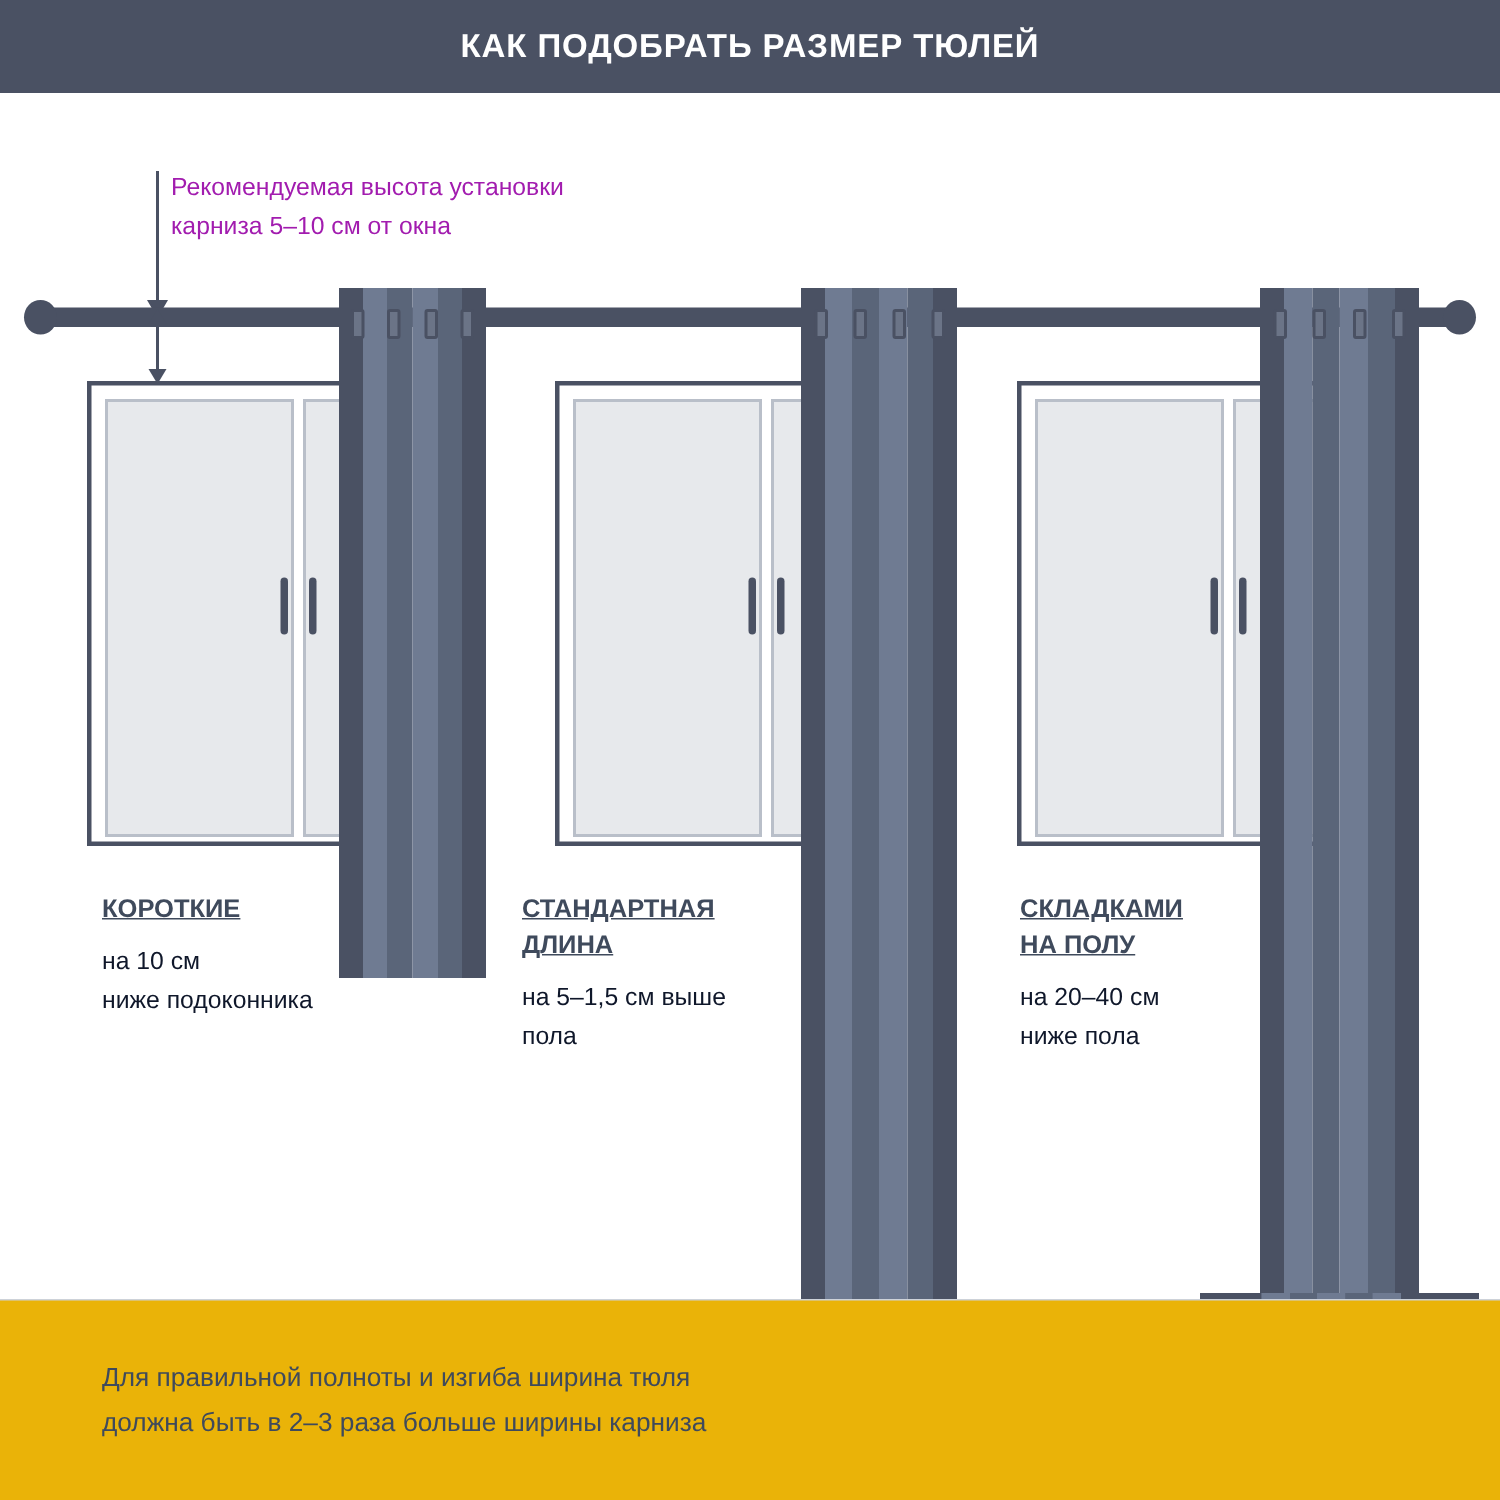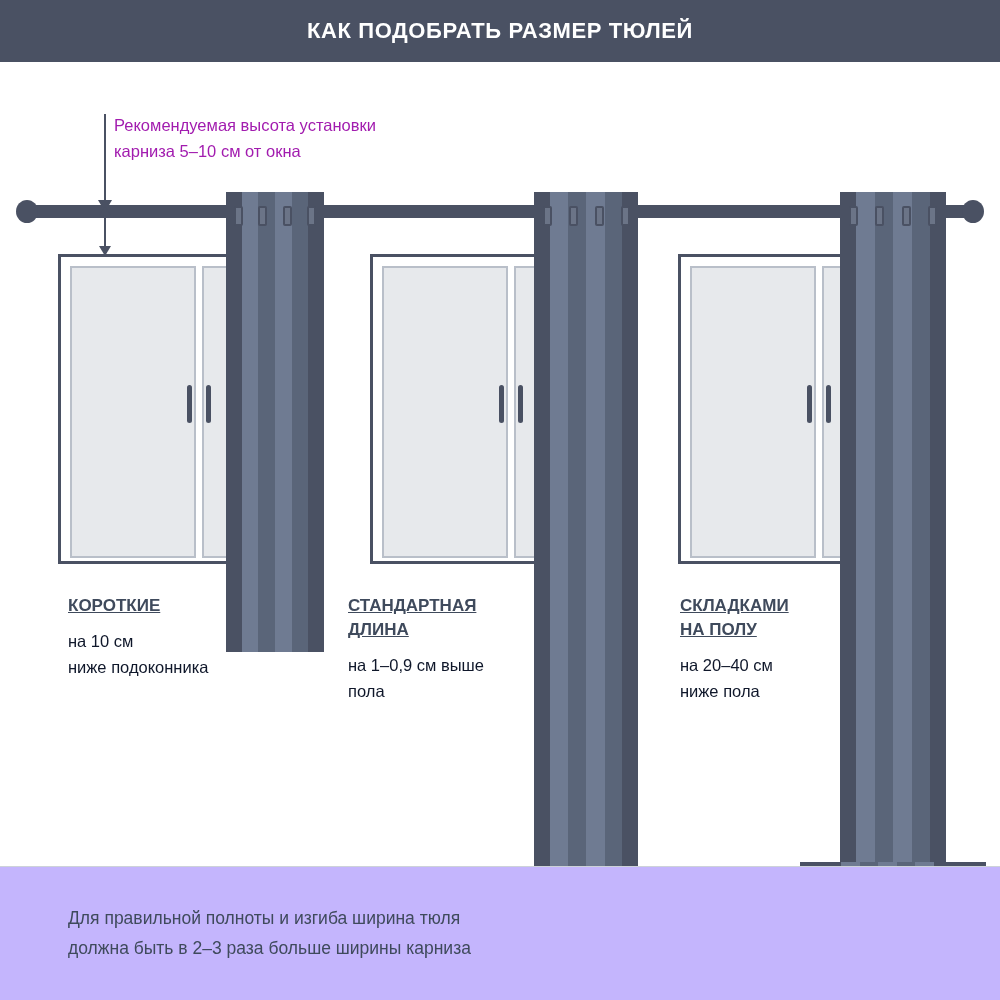--- a/index.html
+++ b/index.html
@@ -39,21 +39,21 @@
     letter-spacing: 0.6px;
     text-transform: uppercase;
   }
 
   
   .footer {
     position: absolute;
     left: 0; top: 866px;
     width: 1000px;
     height: 134px;
-    background: #c4b5fd;
+    background: #eab308;
     border-top: 1px solid #cdd2d9;
   }
   .footer-text {
     position: absolute;
     left: 68px;
     top: 36px;
     width: 700px;
     font-size: 17.5px;
     line-height: 30px;
     color: #3f4a5c;
@@ -365,21 +365,21 @@
     </div>
 
     <div class="label-block" id="label-1">
       <div class="label-title">Короткие</div>
       <div class="label-desc">на 10 см
 ниже подоконника</div>
     </div>
     <div class="label-block" id="label-2">
       <div class="label-title">Стандартная
 длина</div>
-      <div class="label-desc">на 1–0,9 см выше
+      <div class="label-desc">на 5–1,5 см выше
 пола</div>
     </div>
     <div class="label-block" id="label-3">
       <div class="label-title">Складками
 на полу</div>
       <div class="label-desc">на 20–40 см
 ниже пола</div>
     </div>
 
   </div>

